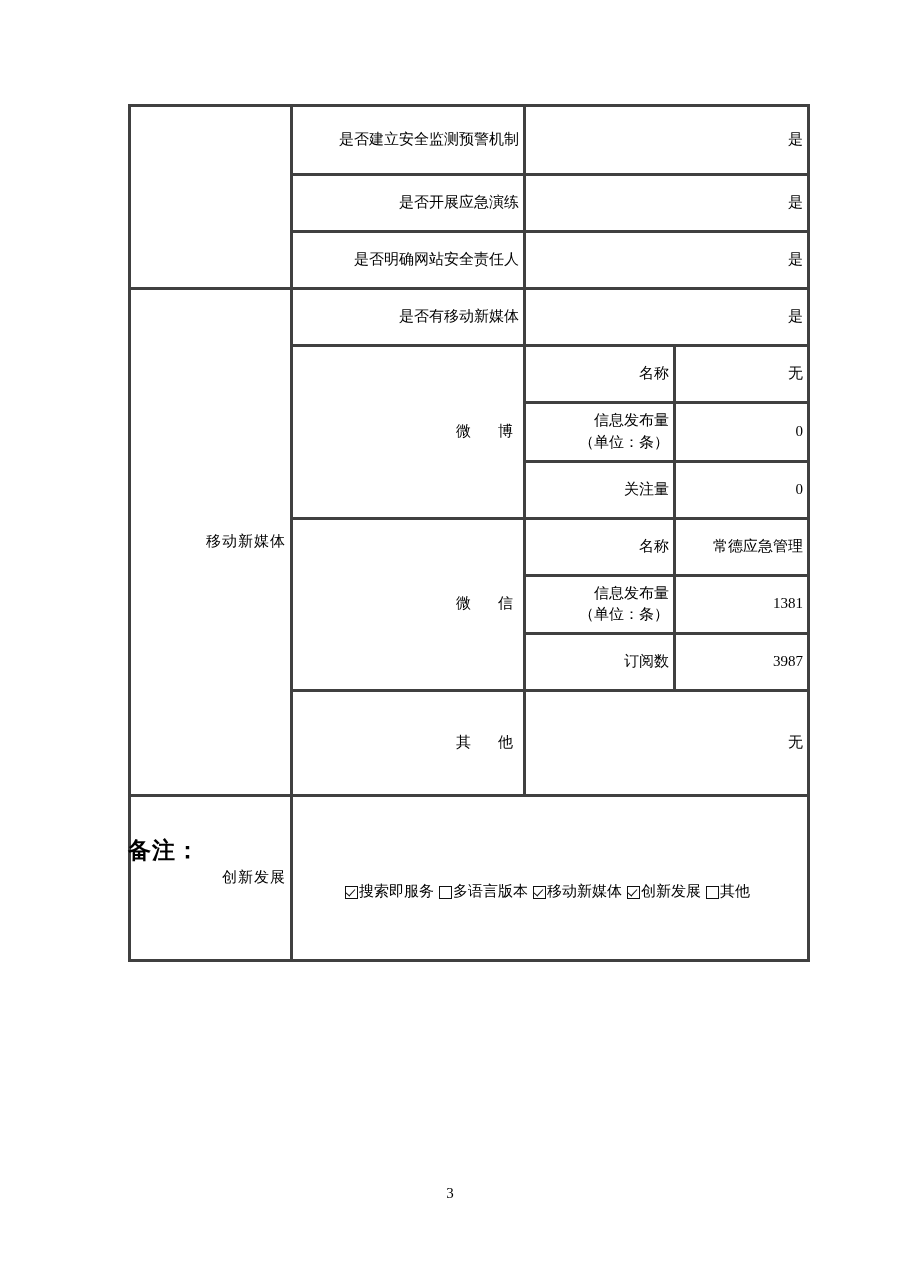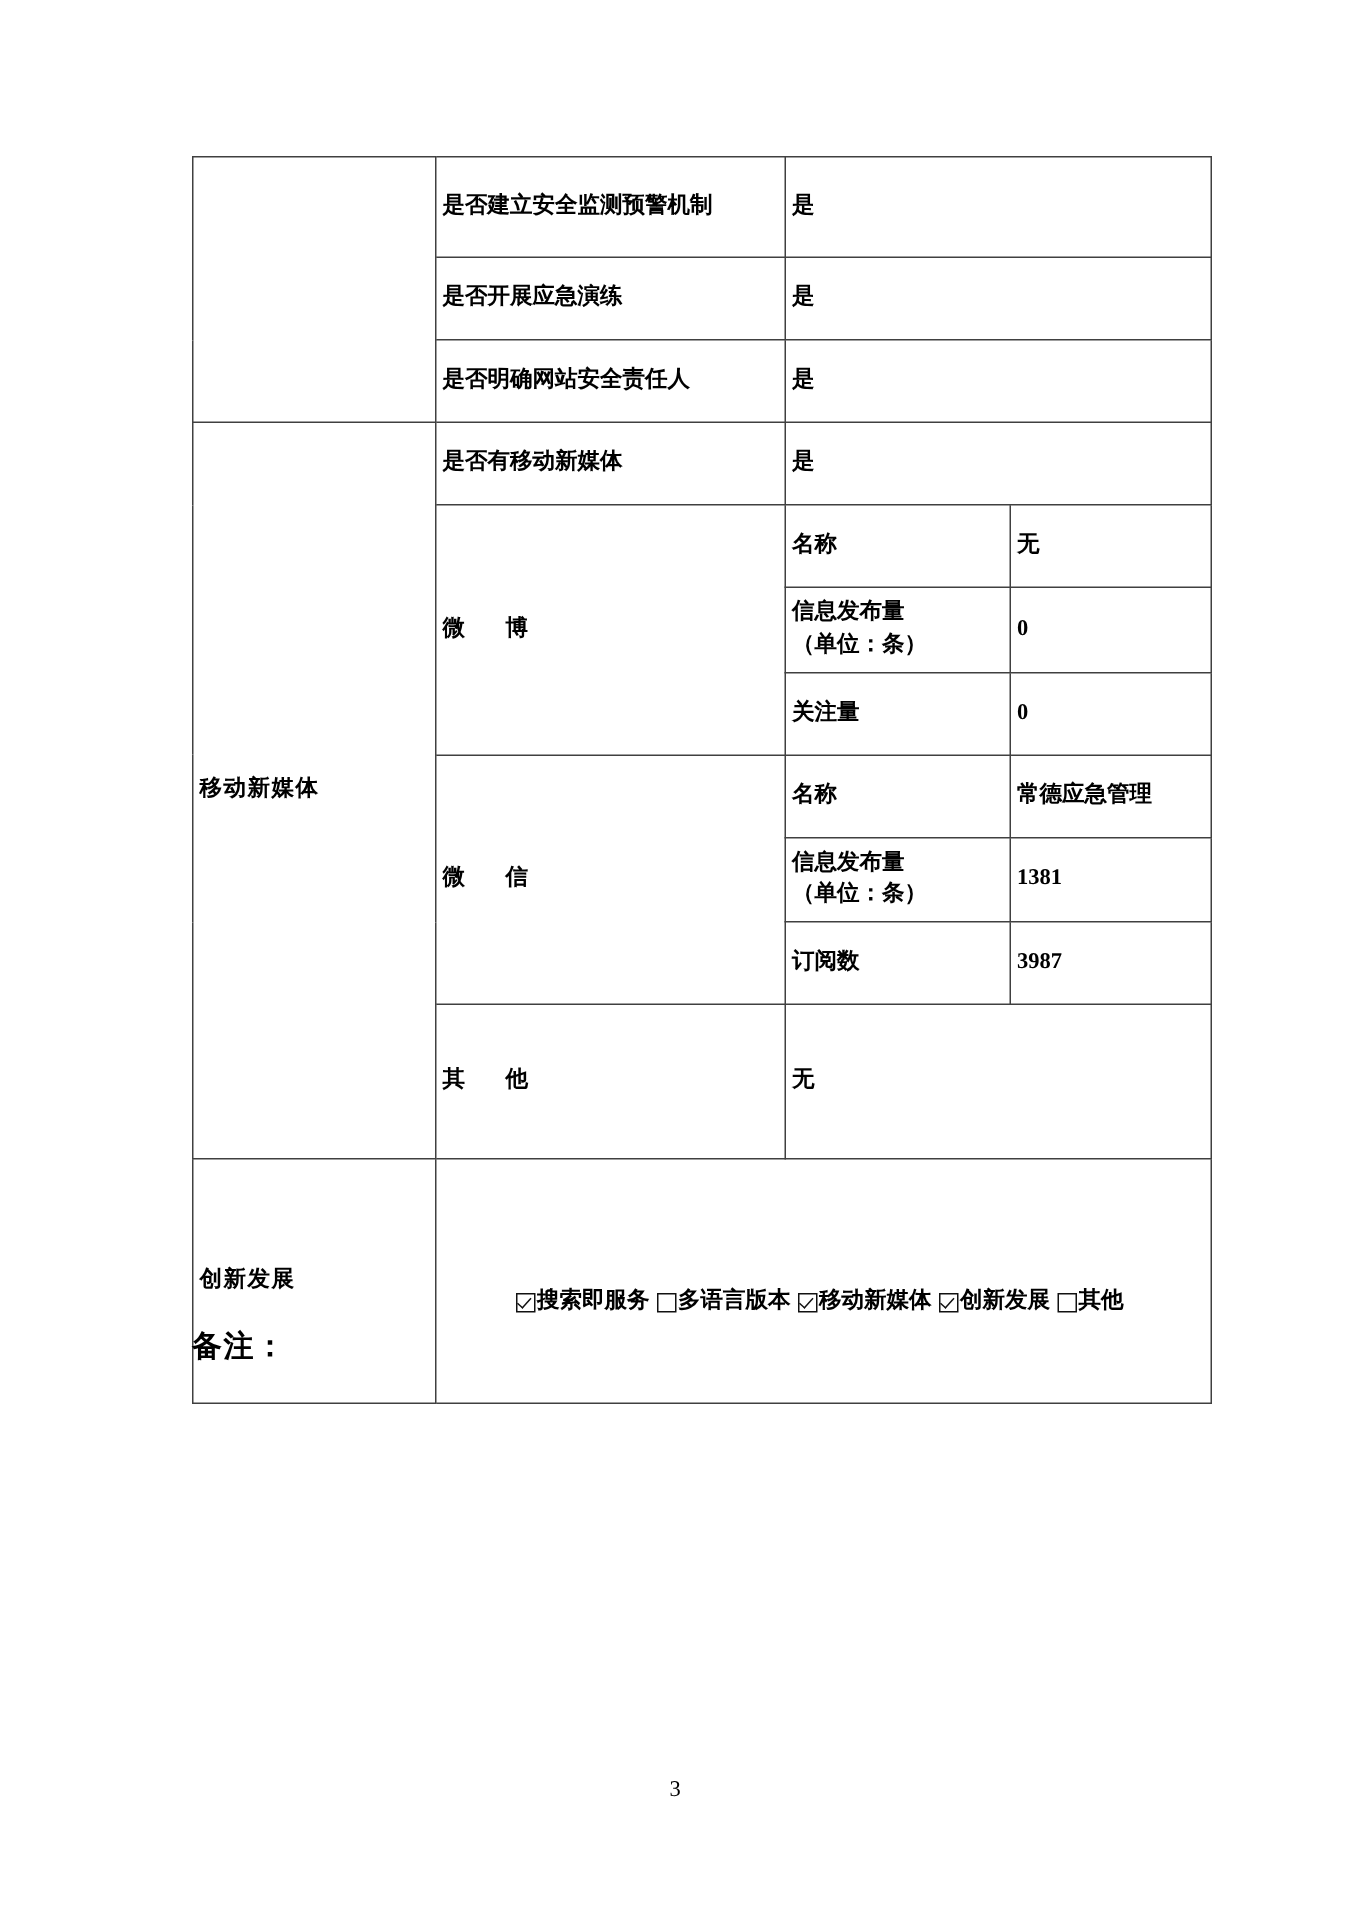--- a/index.html
+++ b/index.html
@@ -24,28 +24,27 @@
   }
   .doc-table {
     position: absolute;
     left: 128px;
     top: 104px;
     width: 660px;
     border-collapse: collapse;
     table-layout: fixed;
   }
   .doc-table td {
-    border: 1px solid #404040;
+    border: 3px solid #404040;
     font-size: 15px;
     line-height: 1.45;
-    text-align: left;
+    text-align: right;
     vertical-align: middle;
     padding: 6px 4px;
     font-family: "Liberation Serif", "DejaVu Serif", serif;
-    font-weight: bold;
   }
   .col-a { width: 162px; }
   .col-b { width: 233px; }
   .col-c { width: 150px; }
   .col-d { width: 134px; }
 
   .cell-rowlabel {
     letter-spacing: 1px;
   }
   .spaced2 {
@@ -96,22 +95,22 @@
     height: 8px;
     border: solid #111;
     border-width: 0 1.6px 1.6px 0;
     transform: rotate(42deg);
   }
   .chk-label { margin-right: 4px; }
 
   .remark {
     position: absolute;
     left: 128px;
-    top: 884px;
-    font-size: 20px;
+    top: 835px;
+    font-size: 23px;
     font-weight: bold;
     letter-spacing: 1px;
     font-family: "Liberation Serif", "DejaVu Serif", serif;
   }
   .page-number {
     position: absolute;
     left: 0;
     top: 1185px;
     width: 900px;
     text-align: center;

